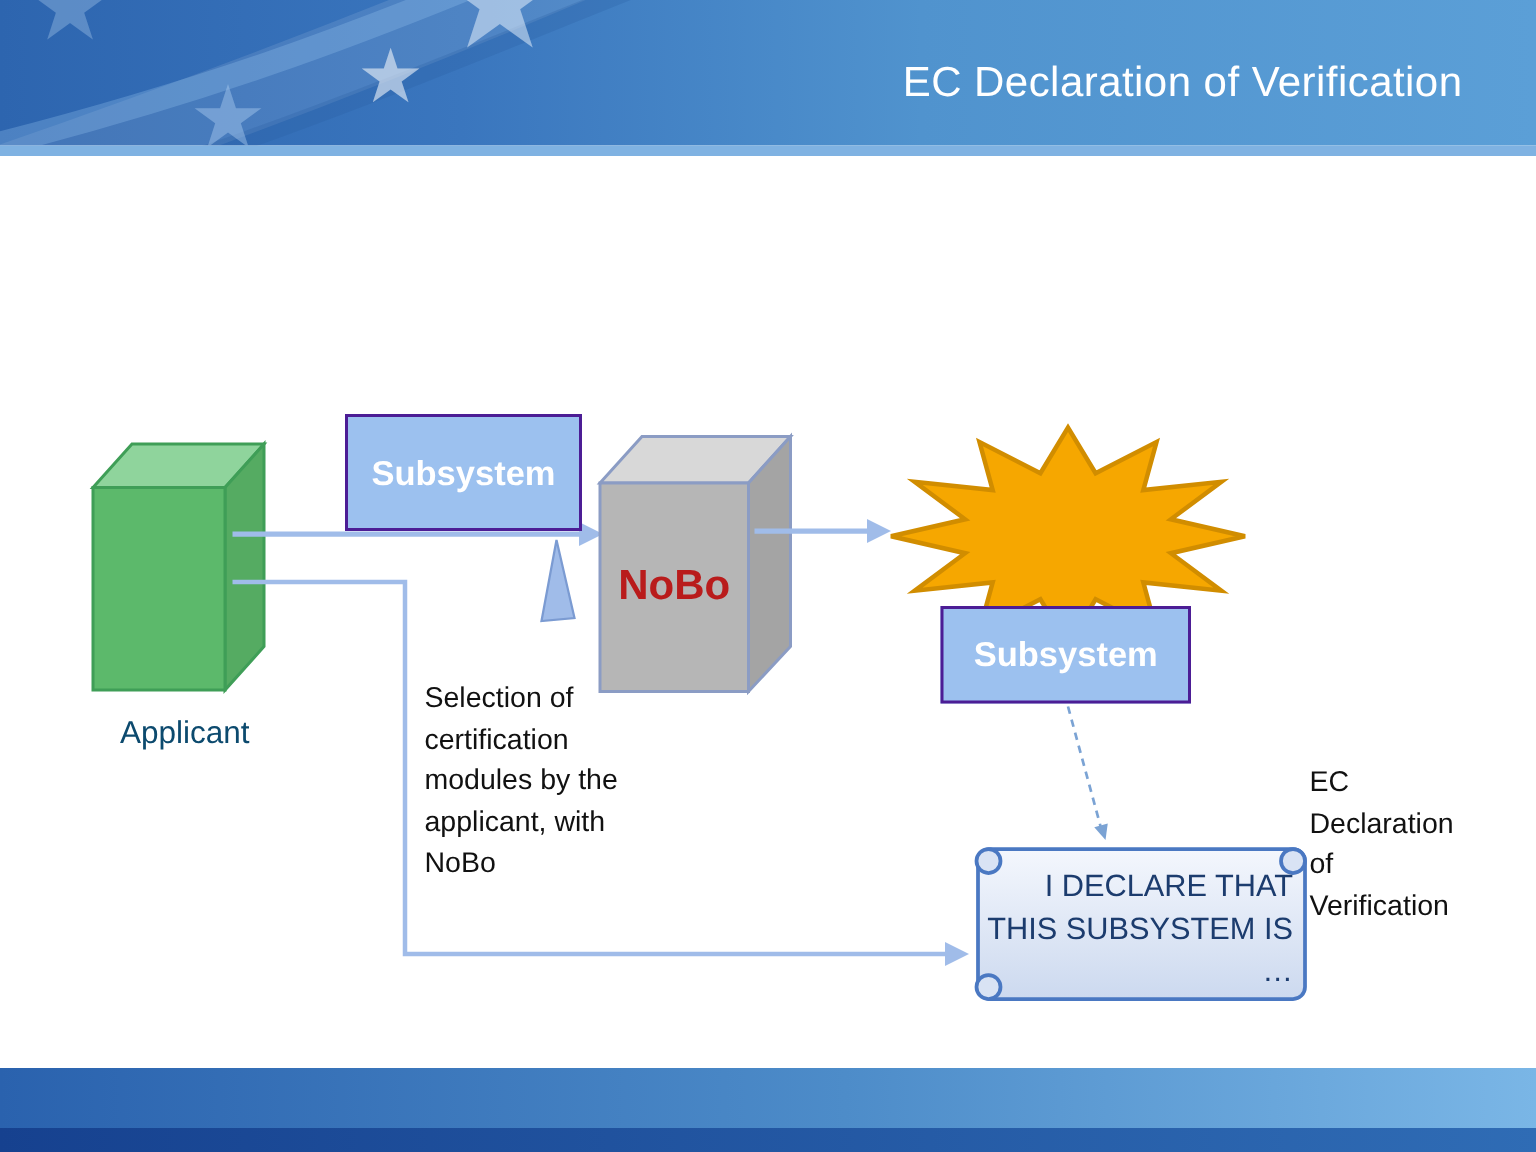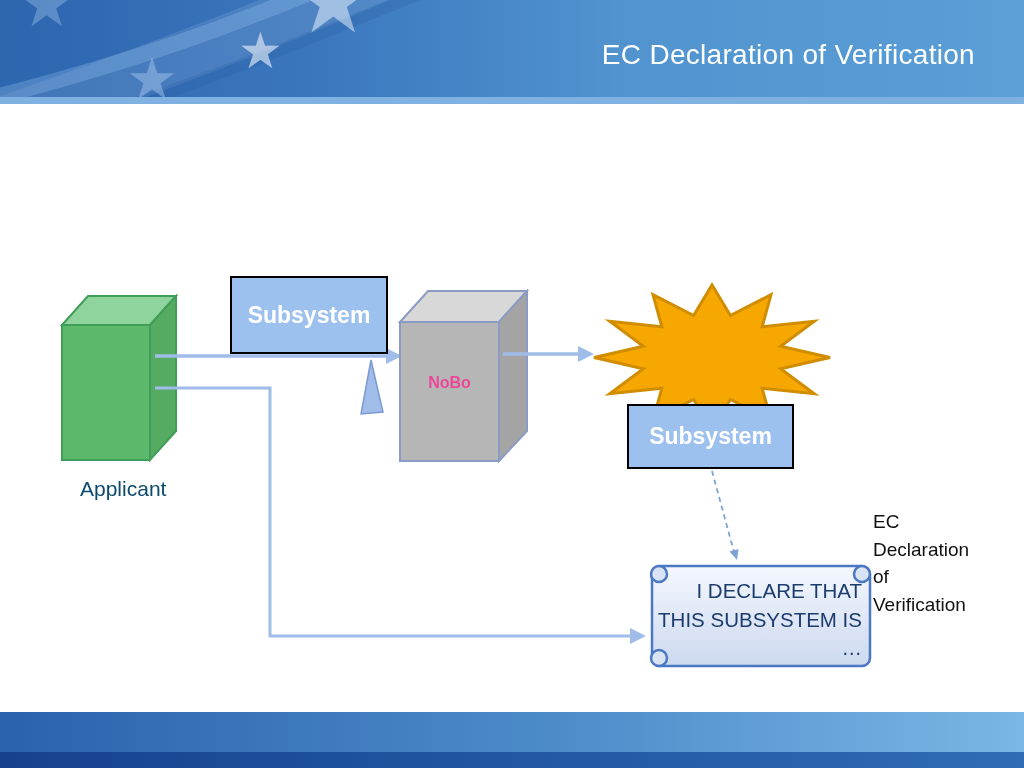--- a/index.html
+++ b/index.html
@@ -21,27 +21,27 @@
 
   
   .footer-band { position:absolute; top:712px; left:0; width:1024px; height:40px; z-index:3;
     background:linear-gradient(90deg,#2a62ae 0%,#4d8cc9 55%,#7ab6e6 100%); }
   .footer-stripe { position:absolute; top:752px; left:0; width:1024px; height:16px; z-index:3;
     background:linear-gradient(90deg,#16418f 0%,#2f6cb5 100%); }
 
   
   .diagram-svg { position:absolute; top:0; left:0; z-index:1; }
 
-  .box-blue { position:absolute; z-index:2; background:#9cc1ef; border:2px solid #000000;
+  .box-blue { position:absolute; z-index:2; background:#9cc1ef; border:2px solid #4c1d95;
     display:flex; align-items:center; justify-content:center; color:#ffffff; font-weight:bold; }
   .subsystem-top { left:230px; top:276px; width:158px; height:78px; font-size:23px; }
   .subsystem-bottom { left:627px; top:404px; width:167px; height:65px; font-size:23px; }
 
   .nobo-label { position:absolute; z-index:2; left:400px; top:374px; width:99px; text-align:center;
-    color:#ec4899; font-weight:bold; font-size:16px; }
+    color:#b91c1c; font-weight:bold; font-size:28px; }
 
   .star-label { position:absolute; z-index:2; left:664px; top:334px; width:96px; text-align:center;
     font-size:16px; line-height:21px; color:#111111; }
 
   .scroll-text { position:absolute; z-index:2; left:656px; top:577px; width:206px; text-align:right;
     font-size:20.5px; line-height:1.4; color:#1c3c6e; }
 
   .applicant-label { position:absolute; z-index:2; left:80px; top:477px; font-size:21px; color:#0c4a6e; }
 
   .selection-note { position:absolute; z-index:2; left:283px; top:452px; width:158px;
@@ -115,20 +115,21 @@
 
 
   <div class="box-blue subsystem-bottom">
     <span>Subsystem</span>
   </div>
 
   <div class="scroll-text">I DECLARE THAT THIS SUBSYSTEM IS …</div>
 
   <div class="applicant-label">Applicant</div>
 
+  <div class="selection-note">Selection of certification modules by the applicant, with NoBo</div>
 
   <div class="declaration-note">EC Declaration of Verification</div>
 
   <header class="slide-header">
     <svg class="header-deco" width="1024" height="97" viewBox="0 0 1024 97">
       <path d="M -80 150 C 100 90 260 30 420 -40" stroke="rgba(255,255,255,0.10)" stroke-width="50" fill="none"></path>
       <path d="M -80 115 C 120 70 250 20 400 -45" stroke="rgba(150,195,240,0.30)" stroke-width="16" fill="none"></path>
       <path d="M -60 160 C 150 110 300 40 480 -30" stroke="rgba(40,90,160,0.25)" stroke-width="12" fill="none"></path>
     </svg>
     <span class="star star-1">★</span>

